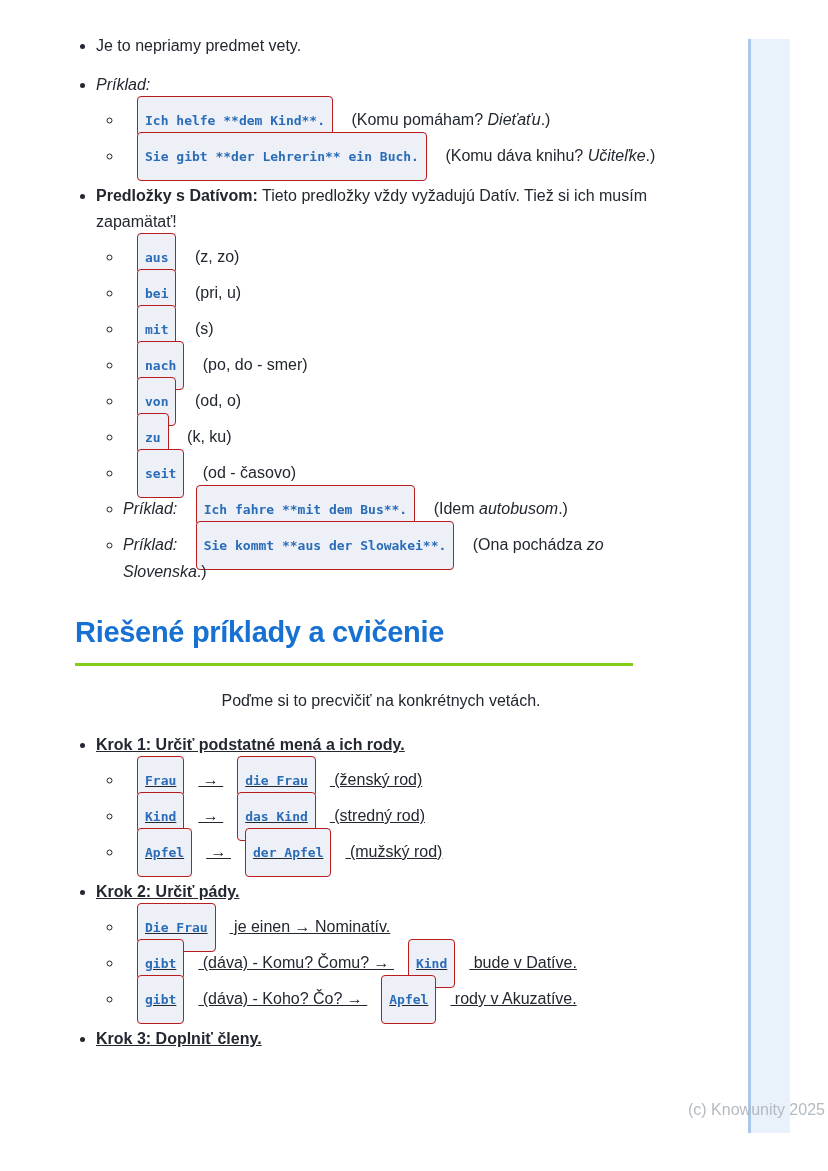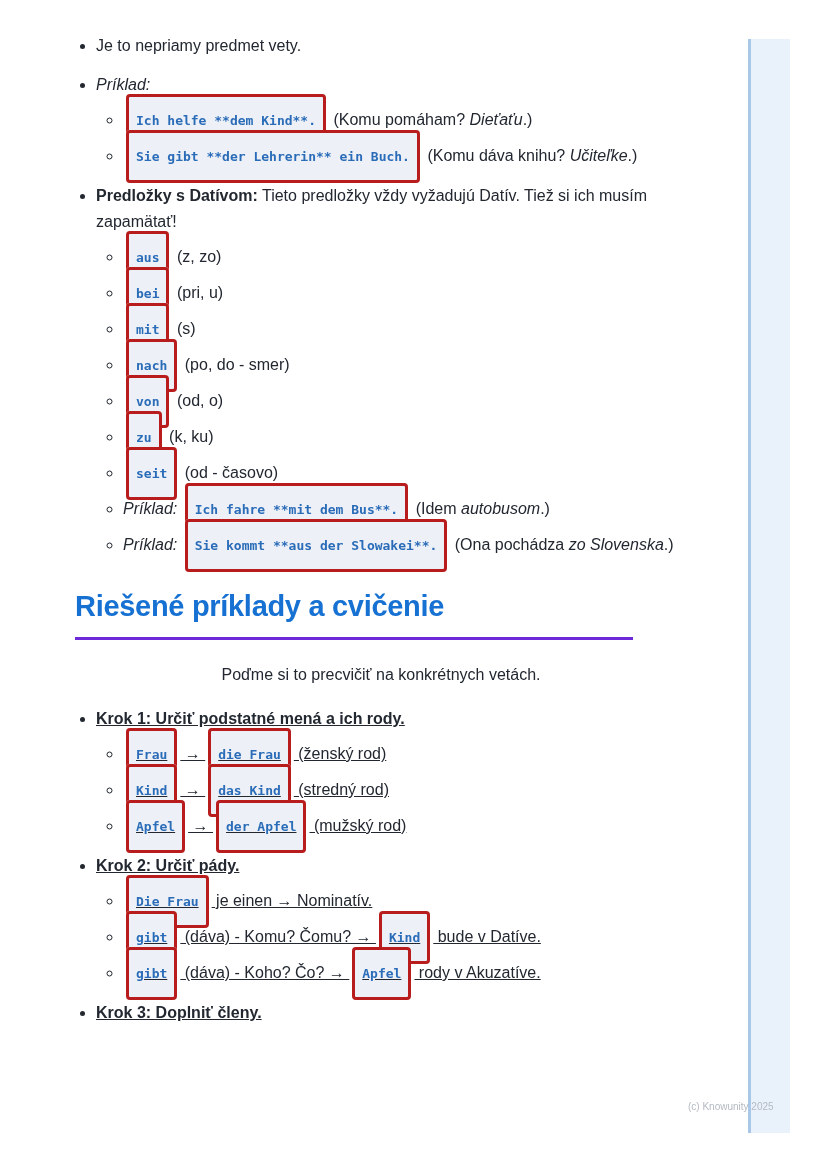--- a/index.html
+++ b/index.html
@@ -8,41 +8,41 @@
     background:#ffffff;
     font-family:"Liberation Sans",sans-serif;
     color:#222730;font-size:16px;
   }
   .page-edge-strip{
     position:absolute;left:748px;top:39px;width:39px;height:1094px;
     background:#e9f1fb;border-left:3px solid #a9c7e7;z-index:1;
   }
   .watermark{
     position:absolute;left:688px;top:1101px;z-index:2;
-    font-size:10px;color:#b4bac2;white-space:nowrap;
+    font-size:16px;color:#b4bac2;white-space:nowrap;
   }
   .content{position:absolute;left:75px;top:33px;width:612px;z-index:3;}
   .content ul{margin:0;padding-left:21px;}
   ul.ul1{list-style:disc;}
   ul.ul1>li{margin-bottom:13px;line-height:26px;}
   ul.ul2{list-style:circle;padding-left:27px;margin-top:9px;}
   ul.ul2>li{margin-bottom:9px;line-height:26px;}
   h1.section-heading{
     font-size:29px;line-height:34px;font-weight:700;color:#1671d2;
-    margin:30px 0 0 0;padding-bottom:14px;border-bottom:3px solid #6d28d9;
+    margin:30px 0 0 0;padding-bottom:14px;border-bottom:3px solid #84cc16;
     width:558px;letter-spacing:-0.3px;
   }
   p.para{margin:22px 0 0 0;line-height:26px;text-align:center;}
   .seg-bold{font-weight:700;}
   .seg-italic{font-style:italic;}
   code.seg-code{
     font-family:"DejaVu Sans Mono",monospace;
     font-size:13px;font-weight:700;color:#2a6cb8;
-    background:#edf1f7;border:3px solid #b91c1c;border-radius:4px;
-    padding:16px 7px;margin:0 3px;white-space:nowrap;
+    background:#edf1f7;border:1px solid #b91c1c;border-radius:4px;
+    padding:16px 7px;margin:0 14px;white-space:nowrap;
   }
 </style>
 </head>
 <body>
 
 <div class="page-edge-strip"></div>
 
 <div class="watermark">(c) Knowunity 2025</div>
 
 <div class="content" id="doc-content">

